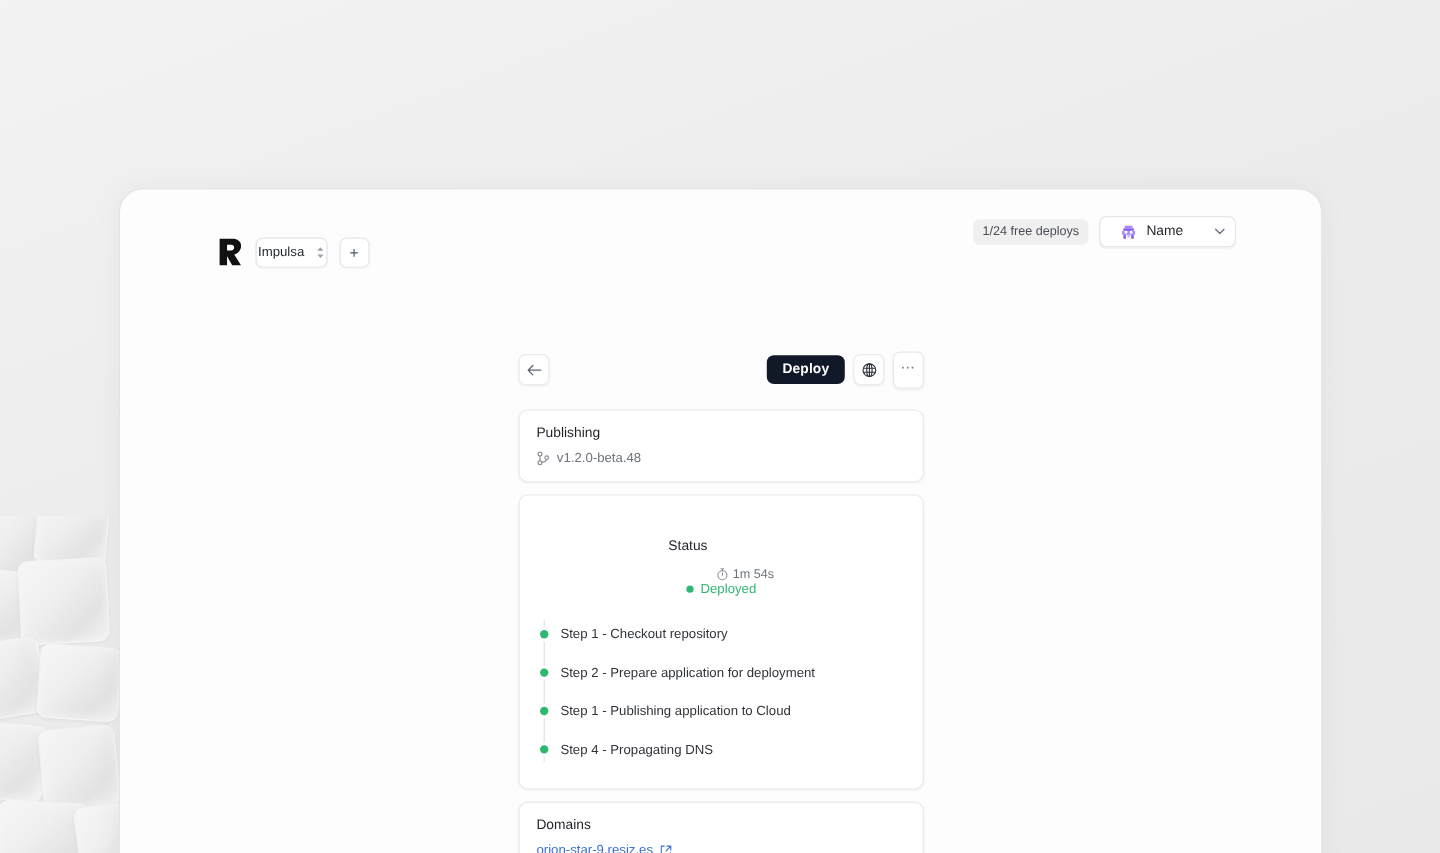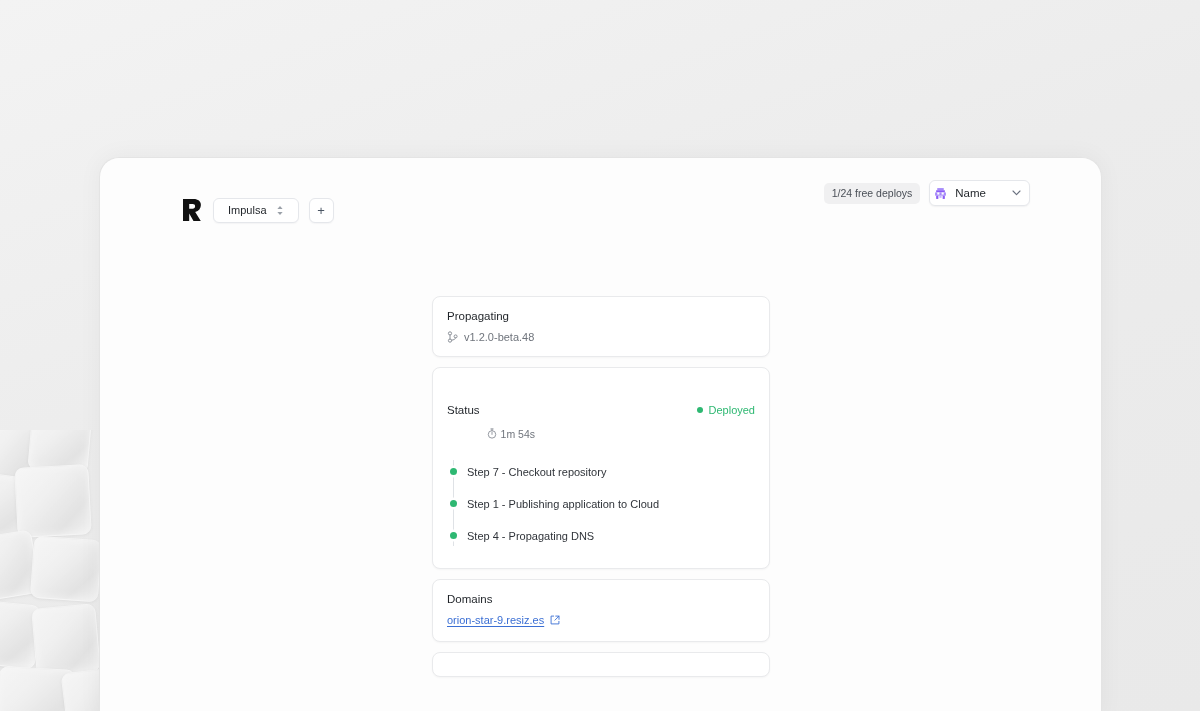--- a/index.html
+++ b/index.html
@@ -72,21 +72,21 @@
   #logo-mark {
     width: 22px;
     height: 26px;
     display: block;
   }
   .pill-select {
     display: flex;
     align-items: center;
     gap: 9px;
     height: 23px;
-    padding: 0 14px;
+    padding: 0 1px;
     background: #ffffff;
     border: 1px solid #e5e7eb;
     border-radius: 6px;
     box-shadow: 0 1px 1.5px rgba(16,24,40,0.04);
     font-size: 11px;
     color: #1f2328;
     white-space: nowrap;
   }
   .icon-btn-square {
     width: 23px;
@@ -117,21 +117,21 @@
     border-radius: 5px;
     font-size: 10.5px;
     color: #4a4f57;
     white-space: nowrap;
   }
   #account-menu {
     display: flex;
     align-items: center;
     gap: 8px;
     height: 24px;
-    padding: 0 8px 0 4px;
+    padding: 0 8px 0 17px;
     background: #ffffff;
     border: 1px solid #e5e7eb;
     border-radius: 6px;
     box-shadow: 0 1px 1.5px rgba(16,24,40,0.05);
     font-size: 11.5px;
     color: #1f2328;
   }
   #account-name { margin-right: 18px; }
   .avatar-pixel {
     width: 13px;
@@ -229,20 +229,21 @@
     font-size: 11px;
     color: #6f747c;
   }
 
   
   #status-card { padding-bottom: 16px; }
   #status-header {
     display: flex;
     align-items: center;
     justify-content: space-between;
+    flex-direction: column;
   }
   #status-header-left {
     display: flex;
     align-items: center;
     gap: 7px;
   }
   #status-label { font-size: 11.5px; color: #1f2328; }
   #status-elapsed {
     display: flex;
     align-items: center;
@@ -373,23 +374,46 @@
         <span id="account-name">Name</span>
         <svg width="9" height="6" viewBox="0 0 9 6">
           <path d="M1 1 L4.5 4.6 L8 1" fill="none" stroke="#6b7280" stroke-width="1.1" stroke-linecap="round" stroke-linejoin="round"></path>
         </svg>
       </div>
     </div>
   </div>
 
   <div id="main-column">
 
+    <div id="detail-toolbar">
+      <div id="back-button">
+        <svg width="13" height="11" viewBox="0 0 13 11">
+          <path d="M11.6 5.5 L1.4 5.5 M5 1.6 L1.2 5.5 L5 9.4" fill="none" stroke="#5f6670" stroke-width="1.1" stroke-linecap="round" stroke-linejoin="round"></path>
+        </svg>
+      </div>
+
+      <div id="toolbar-actions">
+        <button id="deploy-button">Deploy</button>
+
+        <div class="toolbar-icon-btn">
+          <svg width="13" height="13" viewBox="0 0 14 14">
+            <circle cx="7" cy="7" r="5.7" fill="none" stroke="#2b3038" stroke-width="1"></circle>
+            <ellipse cx="7" cy="7" rx="2.4" ry="5.7" fill="none" stroke="#2b3038" stroke-width="1"></ellipse>
+            <path d="M1.5 5.2 L12.5 5.2 M1.5 8.8 L12.5 8.8 M7 1.3 L7 12.7" fill="none" stroke="#2b3038" stroke-width="1"></path>
+          </svg>
+        </div>
+
+        <div class="toolbar-icon-btn" id="more-button">
+          <span>⋯</span>
+        </div>
+      </div>
+    </div>
 
     <div class="card" id="repository-card">
-      <div class="card-title">Propagating</div>
+      <div class="card-title">Publishing</div>
       <div class="branch-row">
         <svg width="11" height="12" viewBox="0 0 11 12">
           <circle cx="3" cy="2.4" r="1.6" fill="none" stroke="#8b9098" stroke-width="1"></circle>
           <circle cx="3" cy="9.6" r="1.6" fill="none" stroke="#8b9098" stroke-width="1"></circle>
           <circle cx="8.6" cy="5.4" r="1.5" fill="none" stroke="#8b9098" stroke-width="1"></circle>
           <path d="M3 4 L3 8 M4.6 9.2 C7 9 8.4 8 8.6 6.9" fill="none" stroke="#8b9098" stroke-width="1" stroke-linecap="round"></path>
         </svg>
         <span>v1.2.0-beta.48</span>
       </div>
     </div>
@@ -410,21 +434,25 @@
           <span class="state-dot"></span>
           <span>Deployed</span>
         </div>
       </div>
 
       <div id="steps-list">
         <div id="steps-rail"></div>
 
         <div class="step-row">
           <span class="step-dot"></span>
-          <span>Step 7 - Checkout repository</span>
+          <span>Step 1 - Checkout repository</span>
+        </div>
+        <div class="step-row">
+          <span class="step-dot"></span>
+          <span>Step 2 - Prepare application for deployment</span>
         </div>
         <div class="step-row">
           <span class="step-dot"></span>
           <span>Step 1 - Publishing application to Cloud</span>
         </div>
         <div class="step-row">
           <span class="step-dot"></span>
           <span>Step 4 - Propagating DNS</span>
         </div>
       </div>

